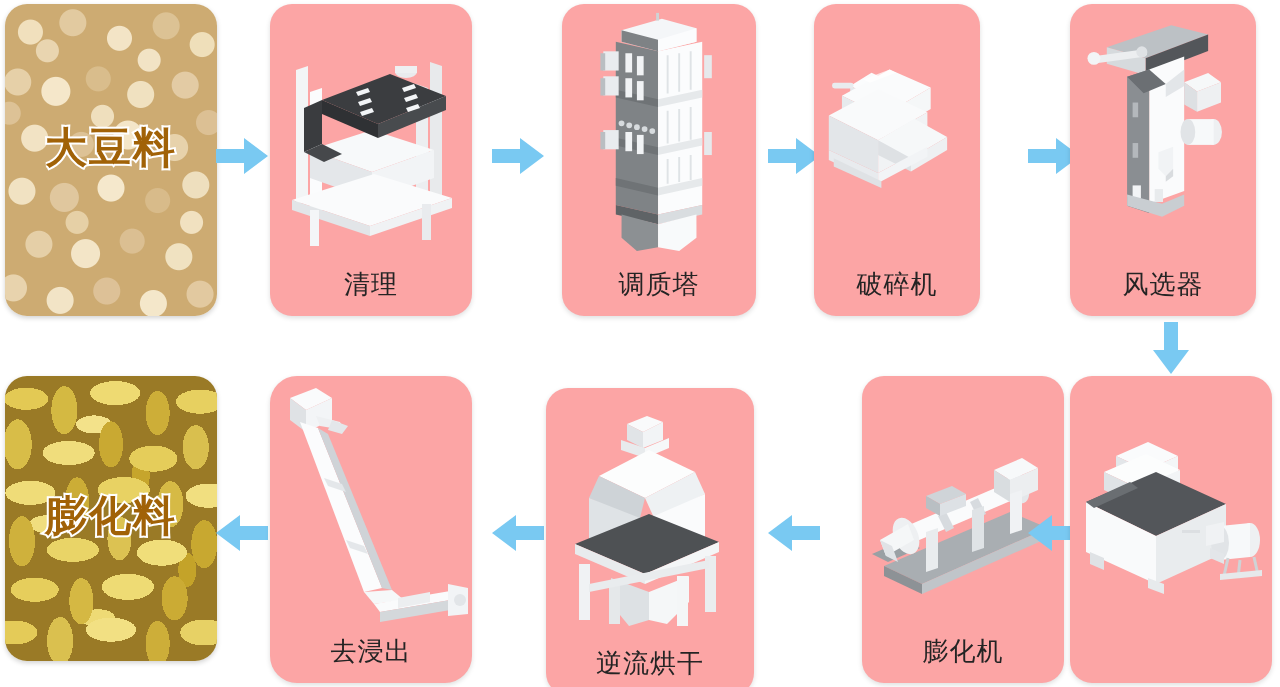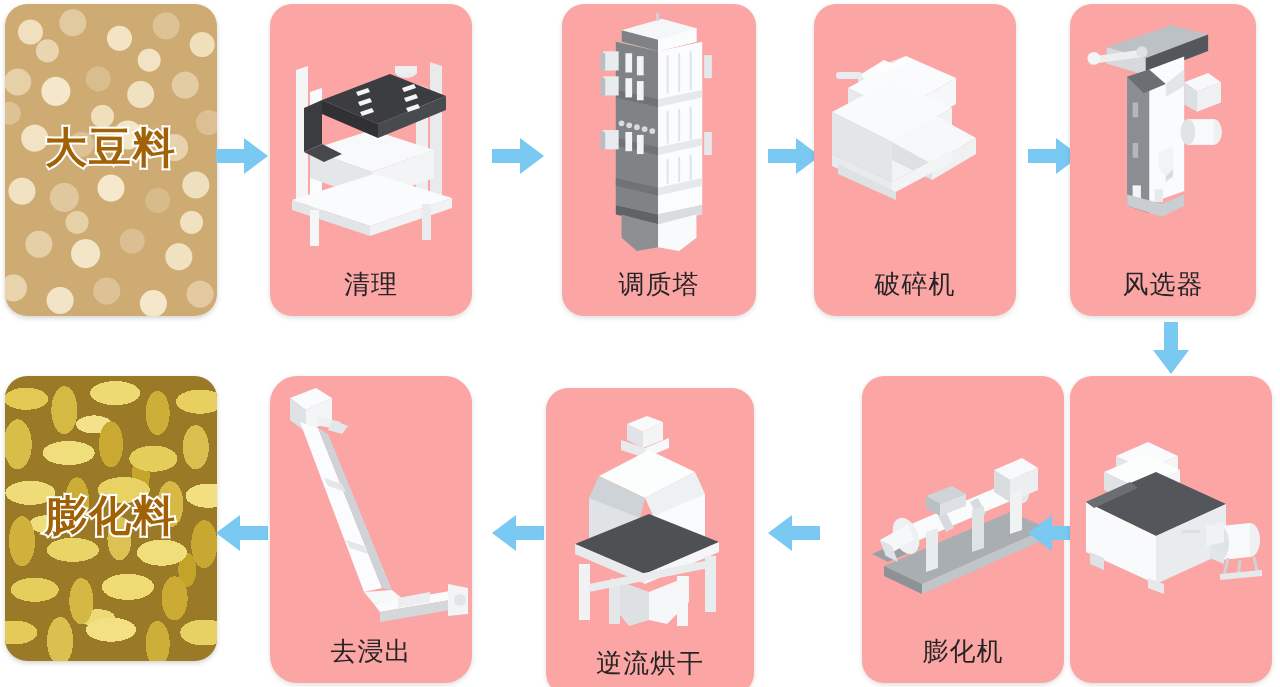--- a/index.html
+++ b/index.html
@@ -274,21 +274,21 @@
     </div>
     <div class="proc-label">调质塔</div>
   </div>
 
   <div class="arrow" style="left:768px; top:136px; width:52px; height:40px;">
     <svg viewBox="0 0 52 40" preserveAspectRatio="none">
       <polygon points="0,13 28,13 28,2 52,20 28,38 28,27 0,27" fill="#79c9f2"></polygon>
     </svg>
   </div>
 
-  <div class="proc-card" style="left:814px; top:4px; width:202px; height:312px;">
+  <div class="proc-card" style="left:814px; top:4px; width:166px; height:312px;">
     <div class="proc-art">
       <svg viewBox="0 0 202 256">
         <g>
 
           <polygon points="44,72 70,56 96,68 70,84" fill="#fbfcfd"></polygon>
           <polygon points="44,72 70,84 70,100 44,88" fill="#e5e8eb"></polygon>
           <polygon points="70,84 96,68 96,84 70,100" fill="#f2f4f6"></polygon>
 
           <rect x="22" y="68" width="26" height="7" rx="3" fill="#e9ecef"></rect>
 

